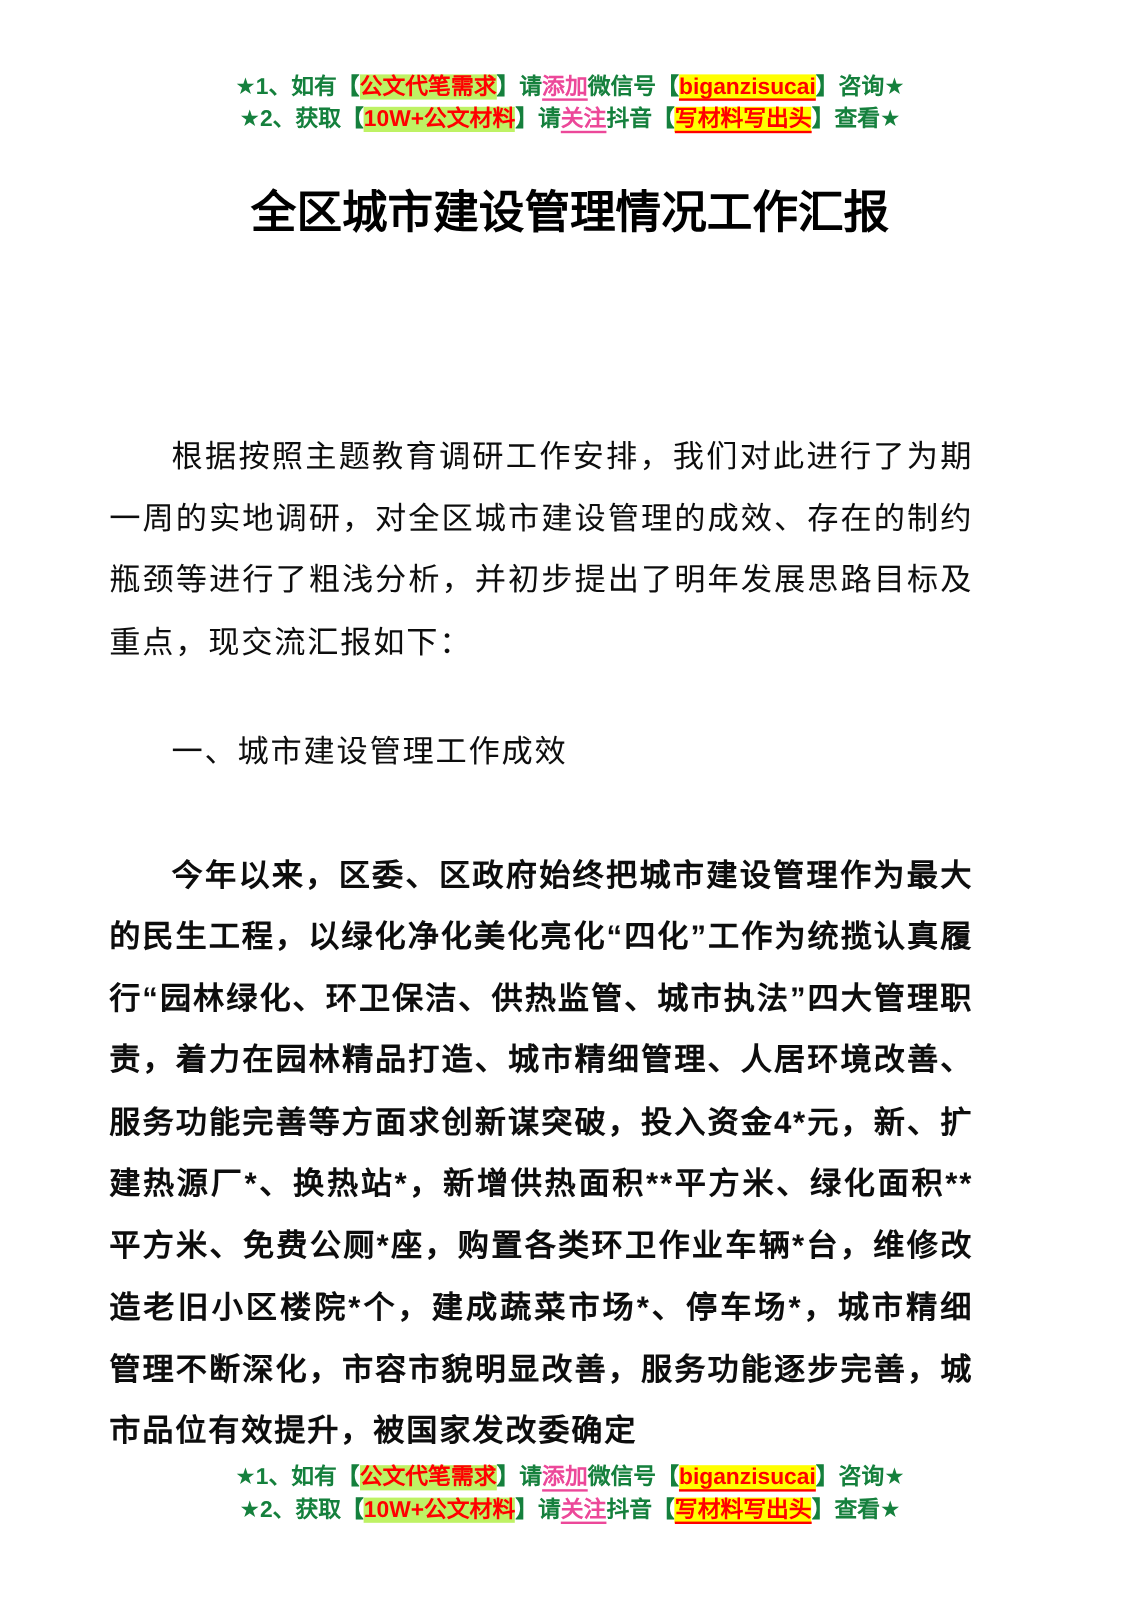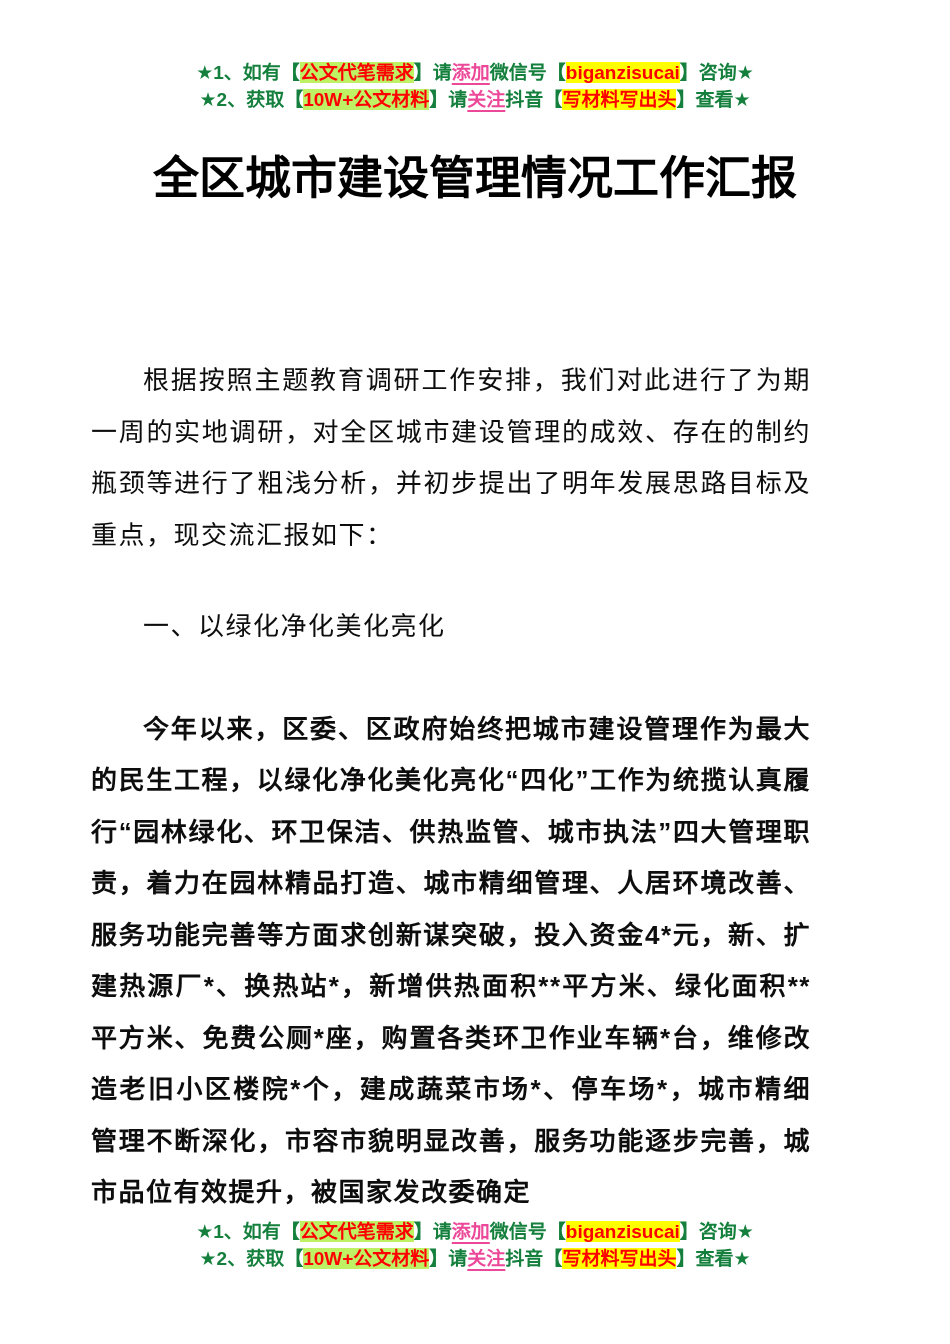--- a/index.html
+++ b/index.html
@@ -29,29 +29,30 @@
   .seg-u {
     color: #ec4899;
     text-decoration: underline;
     text-decoration-thickness: 2px;
     text-underline-offset: 4px;
   }
   .seg-hl { background: #bef264; color: #ff0000; }
   .seg-hl-u {
     background: #ffff00;
     color: #ff0000;
+    text-decoration: underline;
     text-decoration-color: #ff0000;
     text-decoration-thickness: 2px;
     text-underline-offset: 4px;
   }
   
   .doc-title {
     margin-top: 36px;
     text-align: center;
-    font-size: 46px;
+    font-size: 38px;
     font-weight: 700;
     line-height: 58px;
     color: #000000;
   }
   
   .doc-body {
     padding: 0 139px 0 91px;
     font-size: 26px;
     letter-spacing: 1.5px;
     line-height: 51.5px;
@@ -77,21 +78,21 @@
   <div class="promo promo-header">
       <div class="promo-line"><span class="seg-plain">★1、如有【</span><span class="seg-hl">公文代笔需求</span><span class="seg-plain">】请</span><span class="seg-u">添加</span><span class="seg-plain">微信号【</span><span class="seg-hl-u">biganzisucai</span><span class="seg-plain">】咨询★</span></div>
       <div class="promo-line"><span class="seg-plain">★2、获取【</span><span class="seg-hl">10W+公文材料</span><span class="seg-plain">】请</span><span class="seg-u">关注</span><span class="seg-plain">抖音【</span><span class="seg-hl-u">写材料写出头</span><span class="seg-plain">】查看★</span></div>
     </div>
 
   <div class="doc-title">全区城市建设管理情况工作汇报</div>
 
   <div class="doc-body">
     <p class="para para-intro">根据按照主题教育调研工作安排，我们对此进行了为期一周的实地调研，对全区城市建设管理的成效、存在的制约瓶颈等进行了粗浅分析，并初步提出了明年发展思路目标及重点，现交流汇报如下：</p>
 
-    <p class="section-heading">一、以绿化净化美化亮化</p>
+    <p class="section-heading">一、城市建设管理工作成效</p>
 
     <p class="para para-achievements">今年以来，区委、区政府始终把城市建设管理作为最大的民生工程，以绿化净化美化亮化“四化”工作为统揽认真履行“园林绿化、环卫保洁、供热监管、城市执法”四大管理职责，着力在园林精品打造、城市精细管理、人居环境改善、服务功能完善等方面求创新谋突破，投入资金4*元，新、扩建热源厂*、换热站*，新增供热面积**平方米、绿化面积**平方米、免费公厕*座，购置各类环卫作业车辆*台，维修改造老旧小区楼院*个，建成蔬菜市场*、停车场*，城市精细管理不断深化，市容市貌明显改善，服务功能逐步完善，城市品位有效提升，被国家发改委确定</p>
   </div>
 
   <div class="promo promo-footer">
       <div class="promo-line"><span class="seg-plain">★1、如有【</span><span class="seg-hl">公文代笔需求</span><span class="seg-plain">】请</span><span class="seg-u">添加</span><span class="seg-plain">微信号【</span><span class="seg-hl-u">biganzisucai</span><span class="seg-plain">】咨询★</span></div>
       <div class="promo-line"><span class="seg-plain">★2、获取【</span><span class="seg-hl">10W+公文材料</span><span class="seg-plain">】请</span><span class="seg-u">关注</span><span class="seg-plain">抖音【</span><span class="seg-hl-u">写材料写出头</span><span class="seg-plain">】查看★</span></div>
     </div>
 
 </div>

